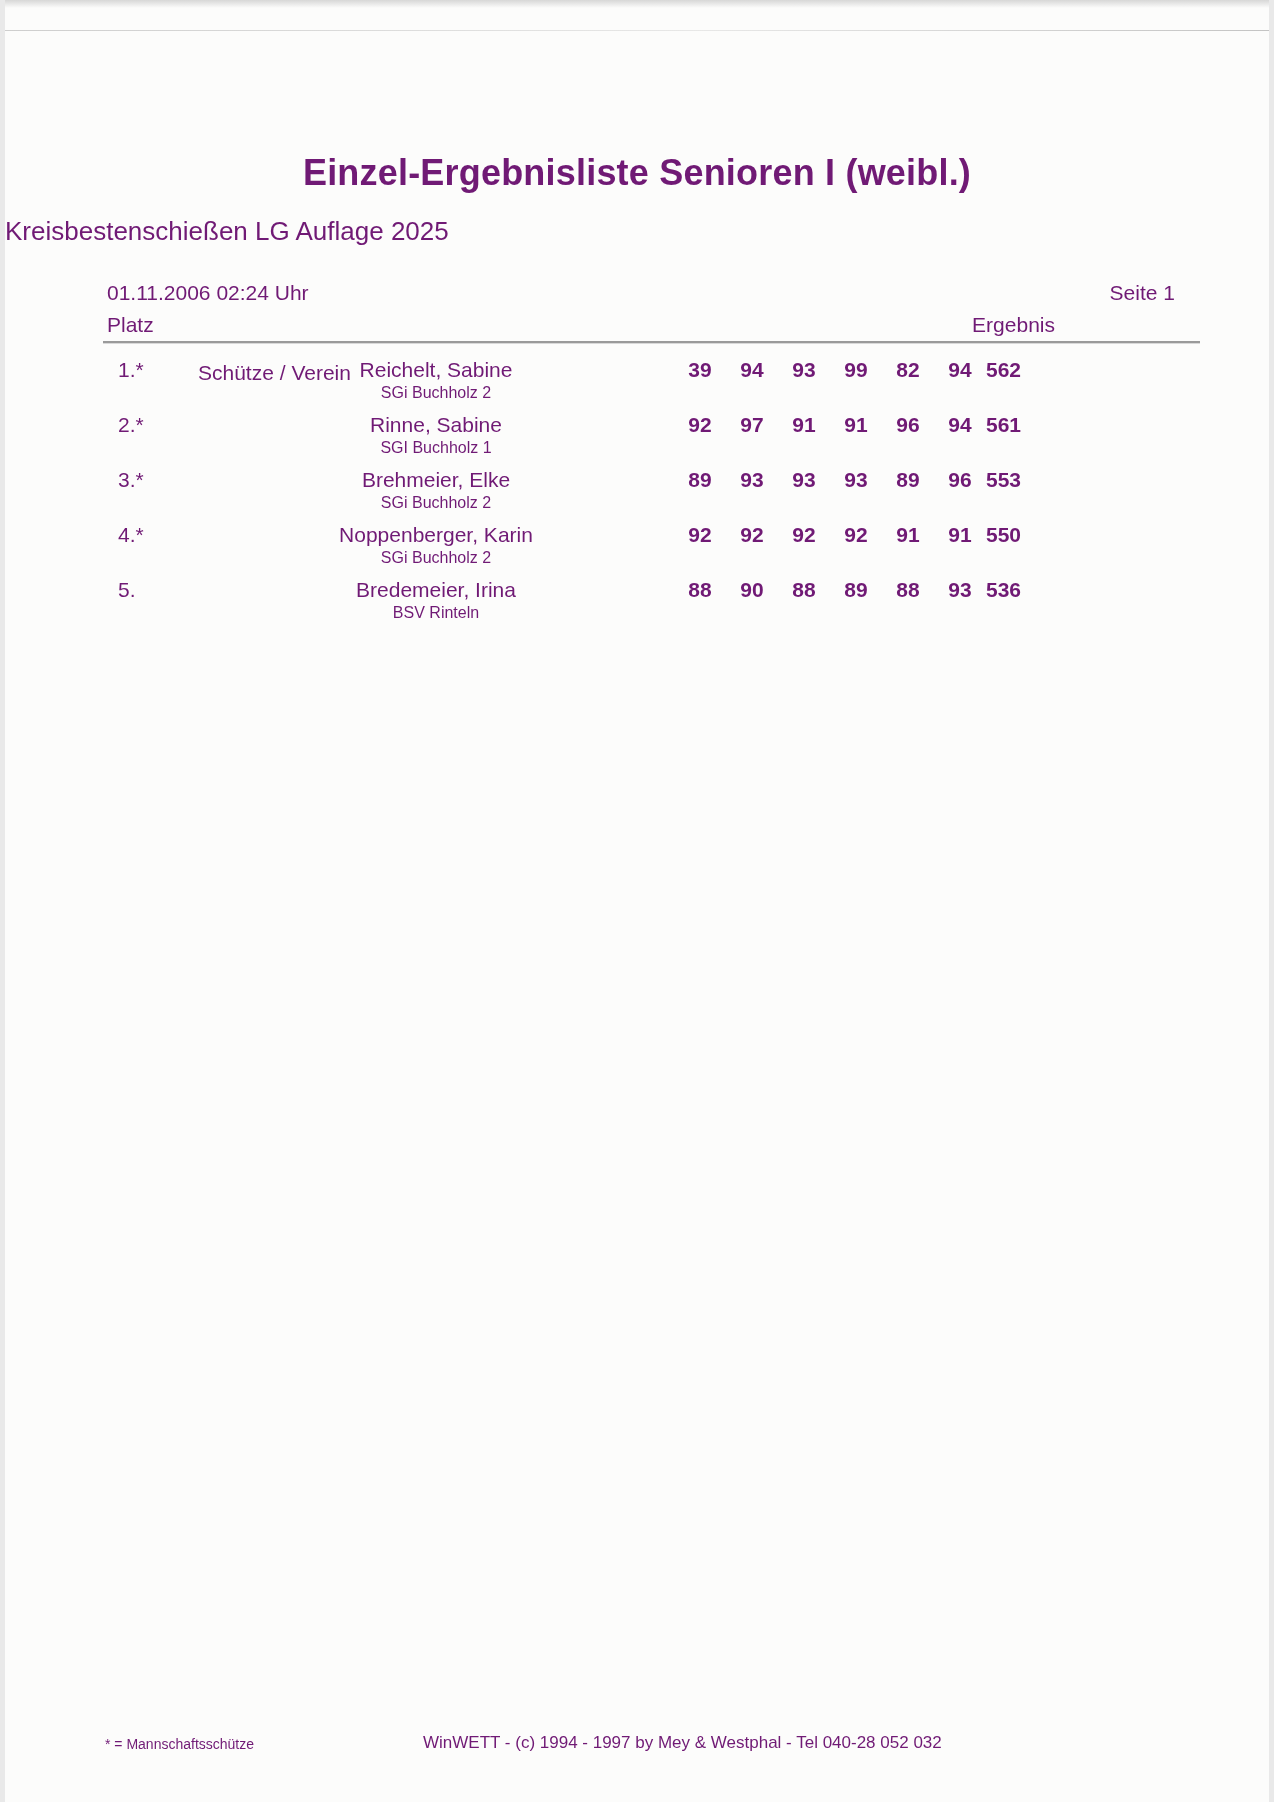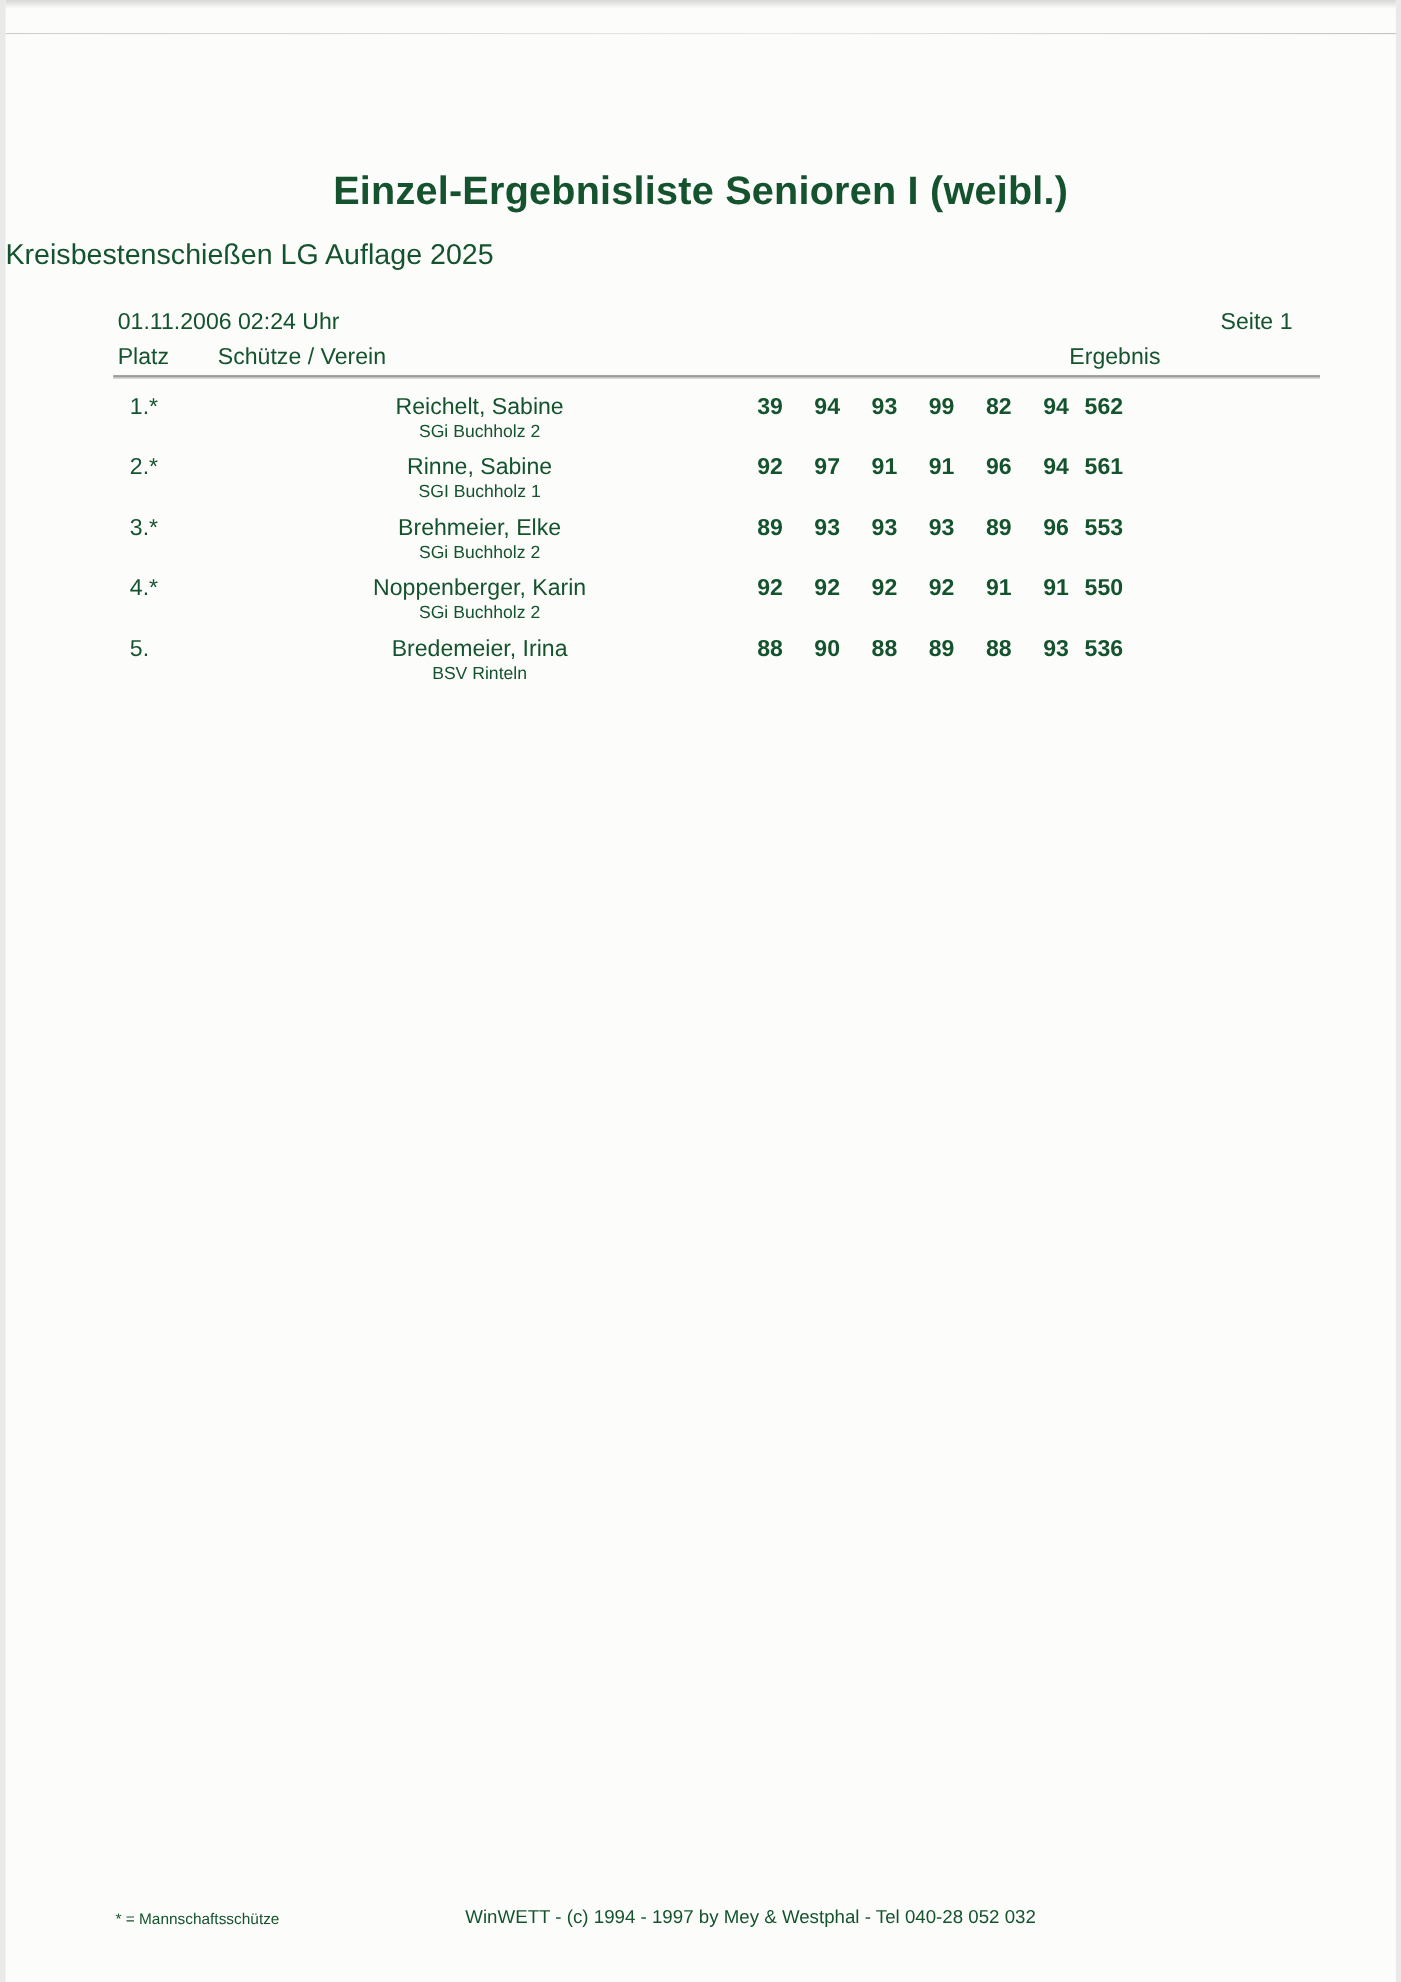--- a/index.html
+++ b/index.html
@@ -3,21 +3,21 @@
 <meta charset="utf-8">
 <style>
   html,body{margin:0;padding:0;background:#e9e9e9;}
   .sheet{
     position:relative;
     width:1264px;height:1802px;
     margin:0 auto;
     background:#fcfcfb;
     overflow:hidden;
     font-family:"Liberation Sans", sans-serif;
-    color:#14532d;
+    color:#701a75;
   }
   
   .scan-top-edge{
     position:absolute;top:0;left:0;width:100%;height:8px;
     background:linear-gradient(to bottom, rgba(120,120,120,.28), rgba(255,255,255,0));
     pointer-events:none;
   }
   .scan-line{
     position:absolute;top:30px;left:0;width:100%;height:1px;
     background:linear-gradient(to right, rgba(150,150,150,.45), rgba(170,170,170,.25) 55%, rgba(140,140,140,.5));
@@ -36,21 +36,21 @@
   .meta-row{
     position:absolute;top:281px;left:0;width:100%;
   }
   .date-line{position:absolute;left:102px;top:0;font-size:21px;}
   .page-number{position:absolute;right:94px;top:0;font-size:21px;}
   .col-headers{
     position:absolute;top:313px;left:0;width:100%;height:26px;
     font-size:21px;
   }
   .hdr-place{position:absolute;left:102px;}
-  .hdr-shooter{position:absolute;left:193px;}
+  .hdr-shooter{position:absolute;left:193px;margin-top:48px;}
   .hdr-result{position:absolute;left:0;width:1050px;text-align:right;display:block;}
   .rule{
     position:absolute;top:341px;left:98px;width:1097px;height:2px;
     background:#9a9a9a;
     border-bottom:1px solid #d9d9d9;
   }
   .rows{
     position:absolute;top:358px;left:0;width:100%;
   }
   .row{

